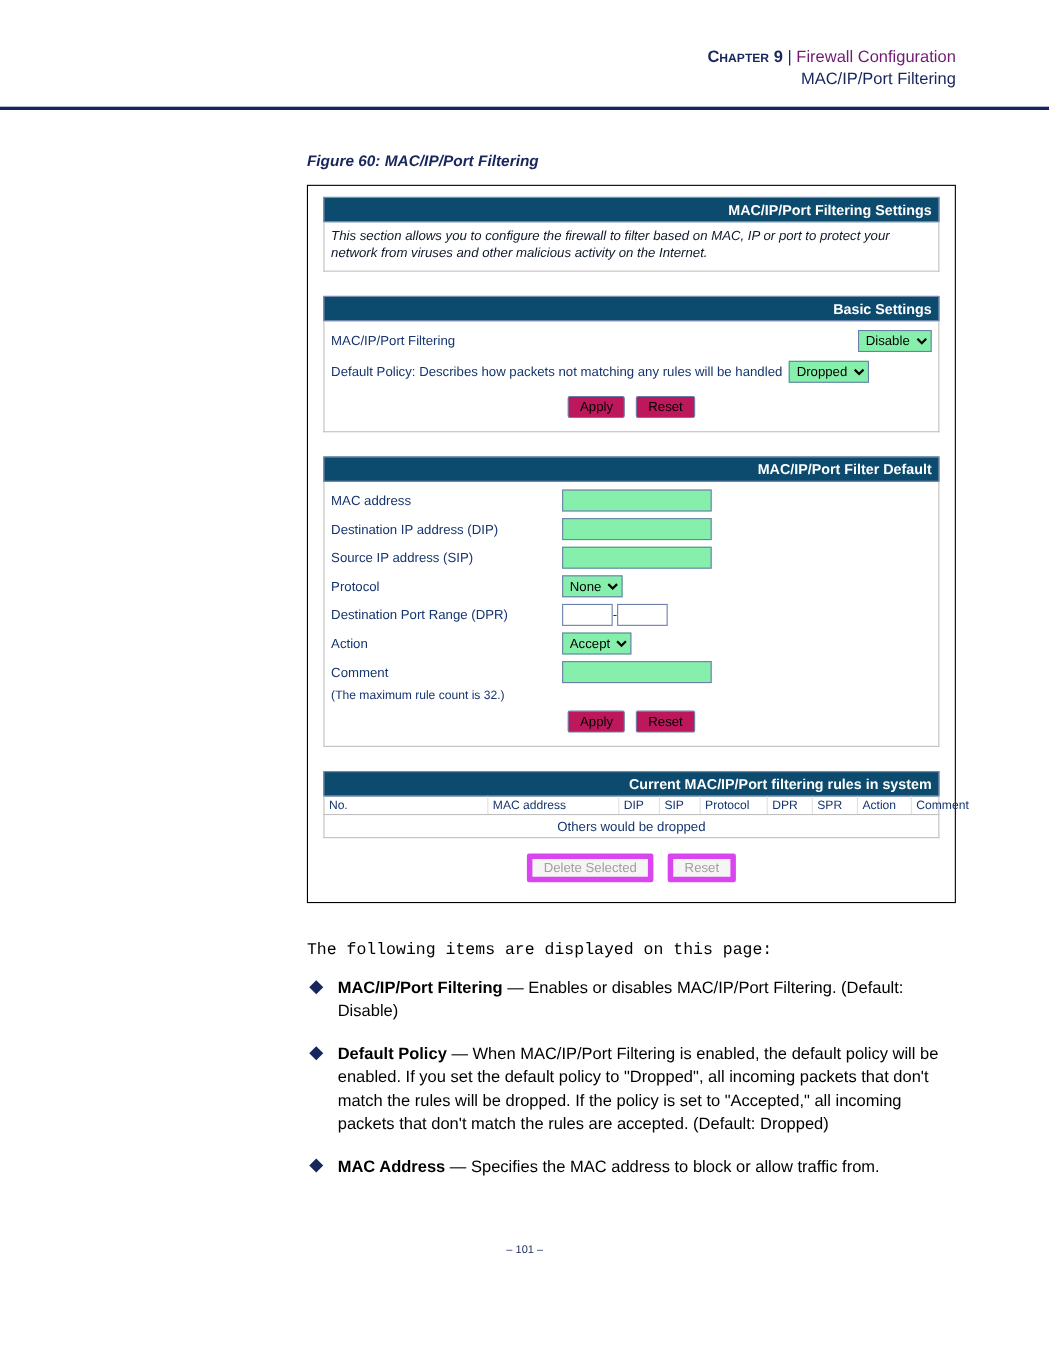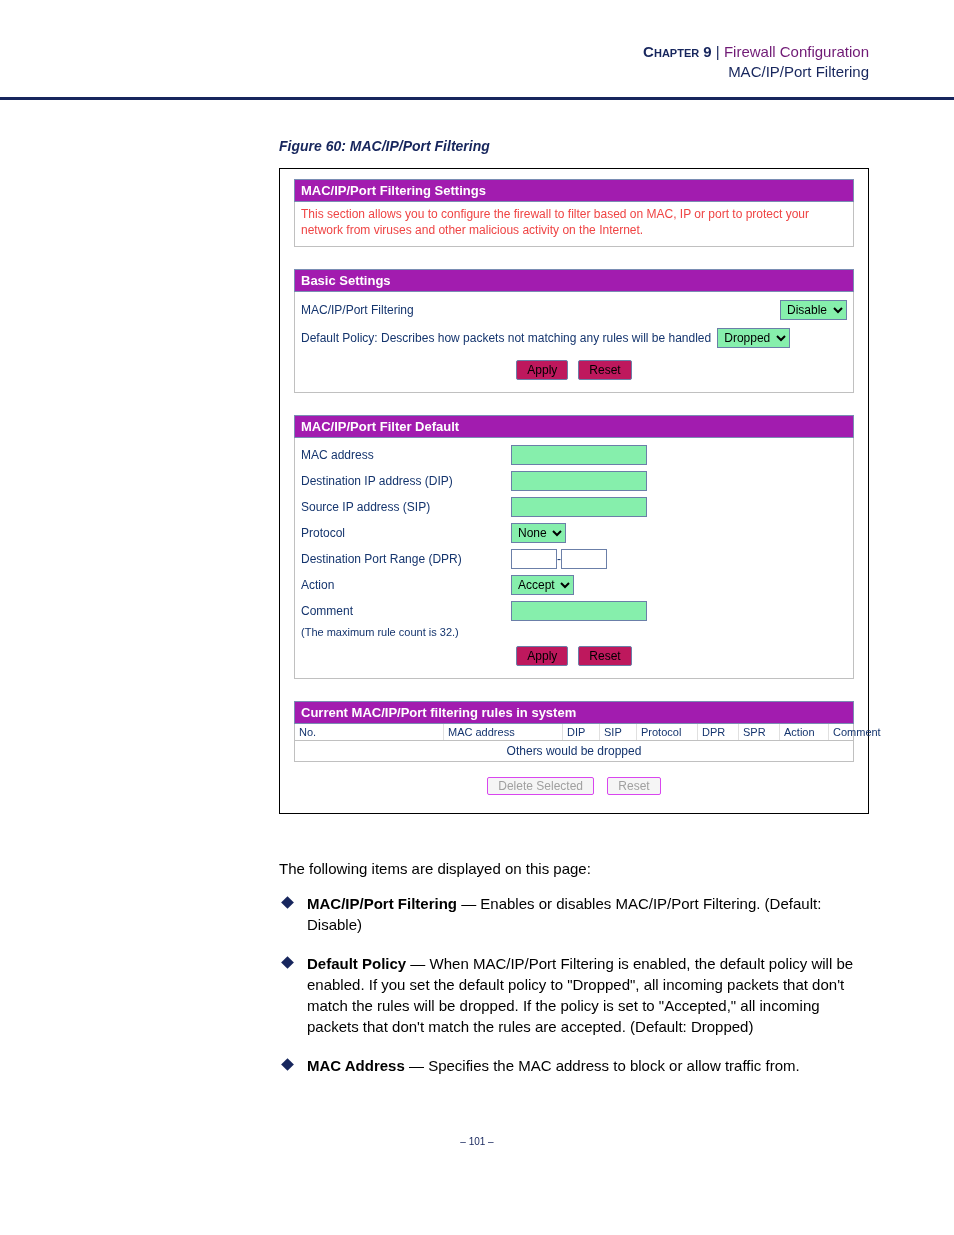--- a/index.html
+++ b/index.html
@@ -39,54 +39,55 @@
     font-size: 14px;
     margin-bottom: 14px;
     font-style: italic;
   }
   .figbox {
     border: 1px solid #000;
     padding: 10px 14px 14px 14px;
     font-family: Arial, sans-serif;
   }
   .sect-hdr {
-    background: #a21caf;
+    background: #0c4a6e;
     color: #fff;
     font-weight: bold;
     font-size: 13px;
     padding: 3px 6px;
     border: 1px solid #7a8db3;
+    text-align: right;
   }
   .sect-body {
     border: 1px solid #c0c0c0;
     border-top: none;
     padding: 4px 6px 8px 6px;
     font-size: 12px;
     color: #15356e;
   }
-  .desc { color: #ef4444; font-size: 12px; line-height: 1.35; }
+  .desc { color: #0f172a; font-size: 12px; line-height: 1.35; font-style: italic; }
   .row {
     display: flex;
     align-items: center;
     padding: 4px 0;
   }
   .row-label { flex: 1; color: #15356e; font-size: 12px; }
   .btnrow { text-align: center; margin: 8px 0 4px 0; }
   .btn {
     font-size: 12px;
     padding: 2px 10px;
     border: 1px solid #6b7fa8;
     background: #be185d;
     border-radius: 2px;
     cursor: pointer;
   }
   .btn-dis {
     font-size: 12px;
     padding: 1px 10px;
-    border: 1px solid #d946ef;
+    border: 5px solid #d946ef;
     background: #f5f5f5;
     color: #a0a0a0;
     border-radius: 2px;
   }
   select.sel, .txt {
     font-size: 12px;
     border: 1px solid #6b7fa8;
     padding: 1px 2px;
     background: #86efac;
   }
@@ -110,22 +111,23 @@
     text-align: center;
     color: #15356e;
     font-size: 12px;
     border: 1px solid #c0c0c0;
     border-top: none;
     padding: 3px 0;
   }
   .body-text {
     font-size: 15px;
     line-height: 1.4;
-    margin-top: 44px;
+    margin-top: 32px;
     color: #000;
+    font-family: Liberation Mono, monospace;
   }
   ul.di { list-style: none; padding-left: 0; margin: 14px 0 0 0; }
   ul.di li { position: relative; padding-left: 28px; margin-bottom: 18px; font-size:15px; line-height:1.4; }
   ul.di li::before {
     content: "";
     position: absolute;
     left: 4px; top: 5px;
     width: 9px; height: 9px;
     background: #17265d;
     transform: rotate(45deg);

